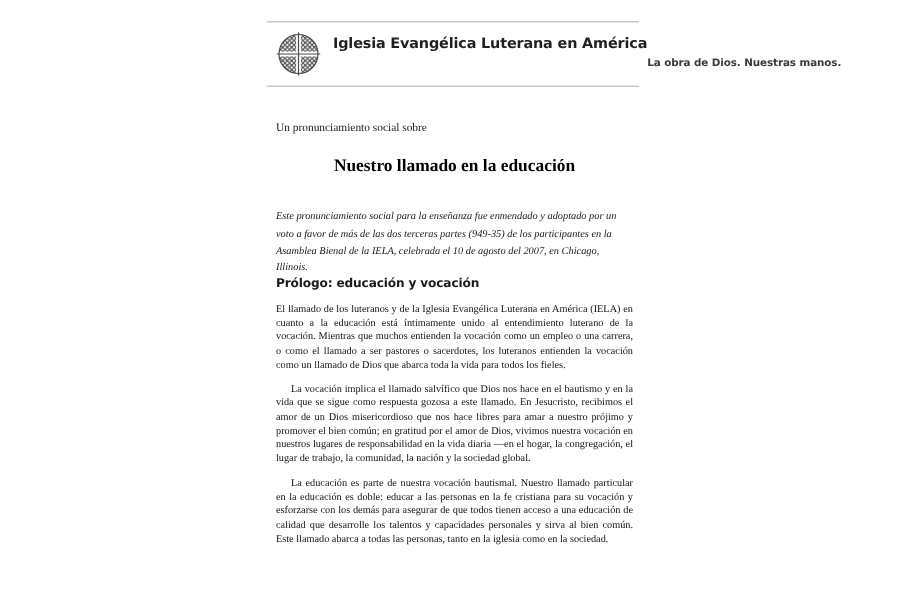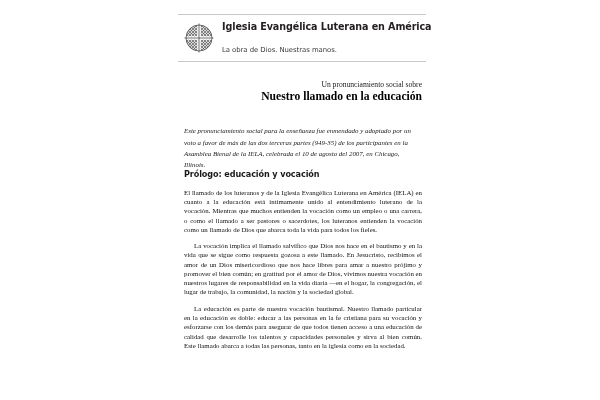--- a/index.html
+++ b/index.html
@@ -39,63 +39,64 @@
     padding: 6px 0 6px 6px;
   }
   .logo-mark {
     width: 30px;
     height: 30px;
     flex: 0 0 30px;
     margin-right: 8px;
   }
   .logo-text {
     display: flex;
-    flex-direction: column;
+    flex-direction: row;
     justify-content: center;
   }
   .org-name {
     font-family: "DejaVu Sans", sans-serif;
     font-size: 9.6px;
     font-weight: bold;
     color: #231f20;
     letter-spacing: -0.1px;
     line-height: 1.15;
     white-space: nowrap;
   }
   .org-tagline {
     font-family: "DejaVu Sans", sans-serif;
     font-size: 6.9px;
-    font-weight: normal;
+    font-weight: bold;
     color: #3a3a3a;
     letter-spacing: -0.05px;
     line-height: 1.35;
     margin-top: 14px;
     white-space: nowrap;
   }
 
   
   .doc-body {
     position: absolute;
     left: 184px;
     top: 80px;
     width: 238px;
   }
   .kicker {
     font-family: "Liberation Serif", serif;
     font-size: 7.6px;
     color: #1a1a1a;
-    text-align: right;
+    text-align: left;
     line-height: 1.3;
   }
   .doc-title {
     font-family: "Liberation Serif", serif;
     font-size: 11.6px;
     font-weight: bold;
     color: #000000;
-    text-align: right;
+    text-align: center;
+    margin-top: 14px;
     line-height: 1.25;
   }
   .adoption-note {
     font-family: "Liberation Serif", serif;
     font-style: italic;
     font-size: 6.9px;
     color: #1a1a1a;
     line-height: 1.62;
     margin-top: 21px;
     text-align: left;

